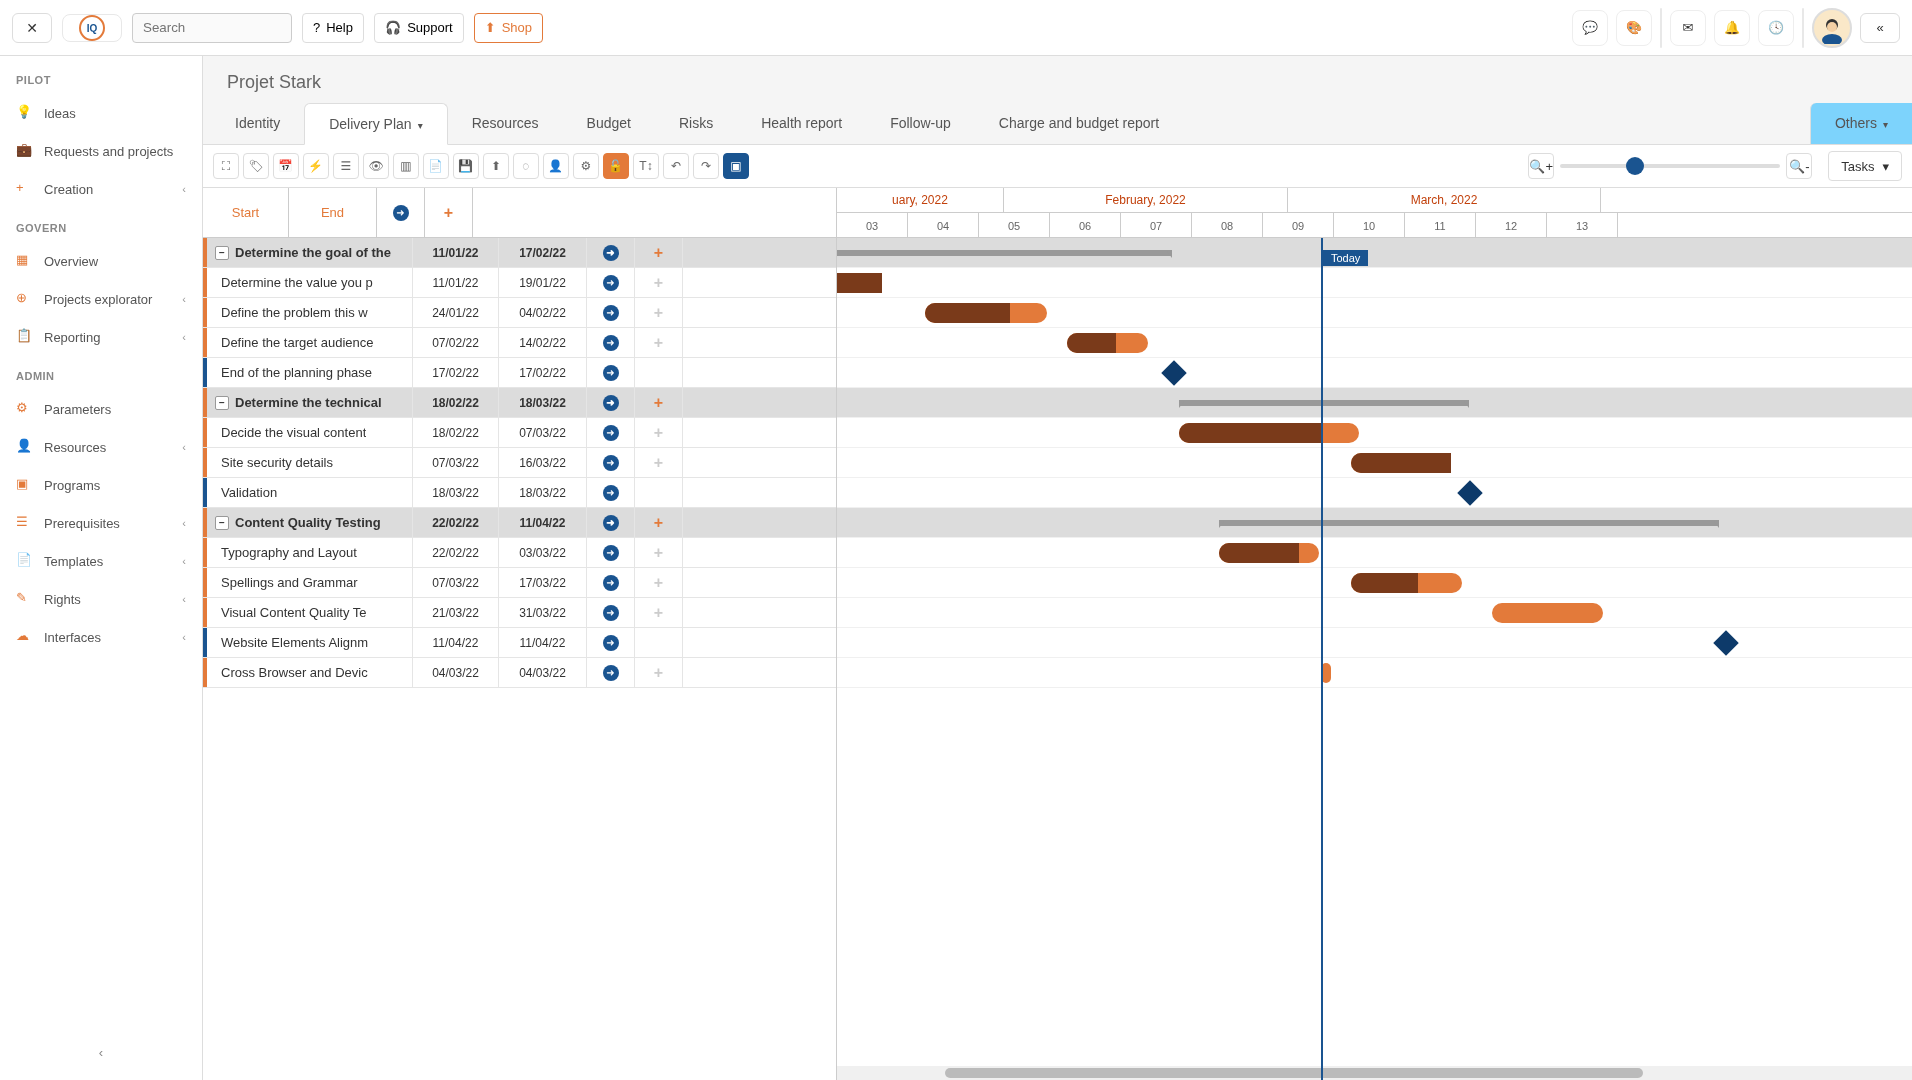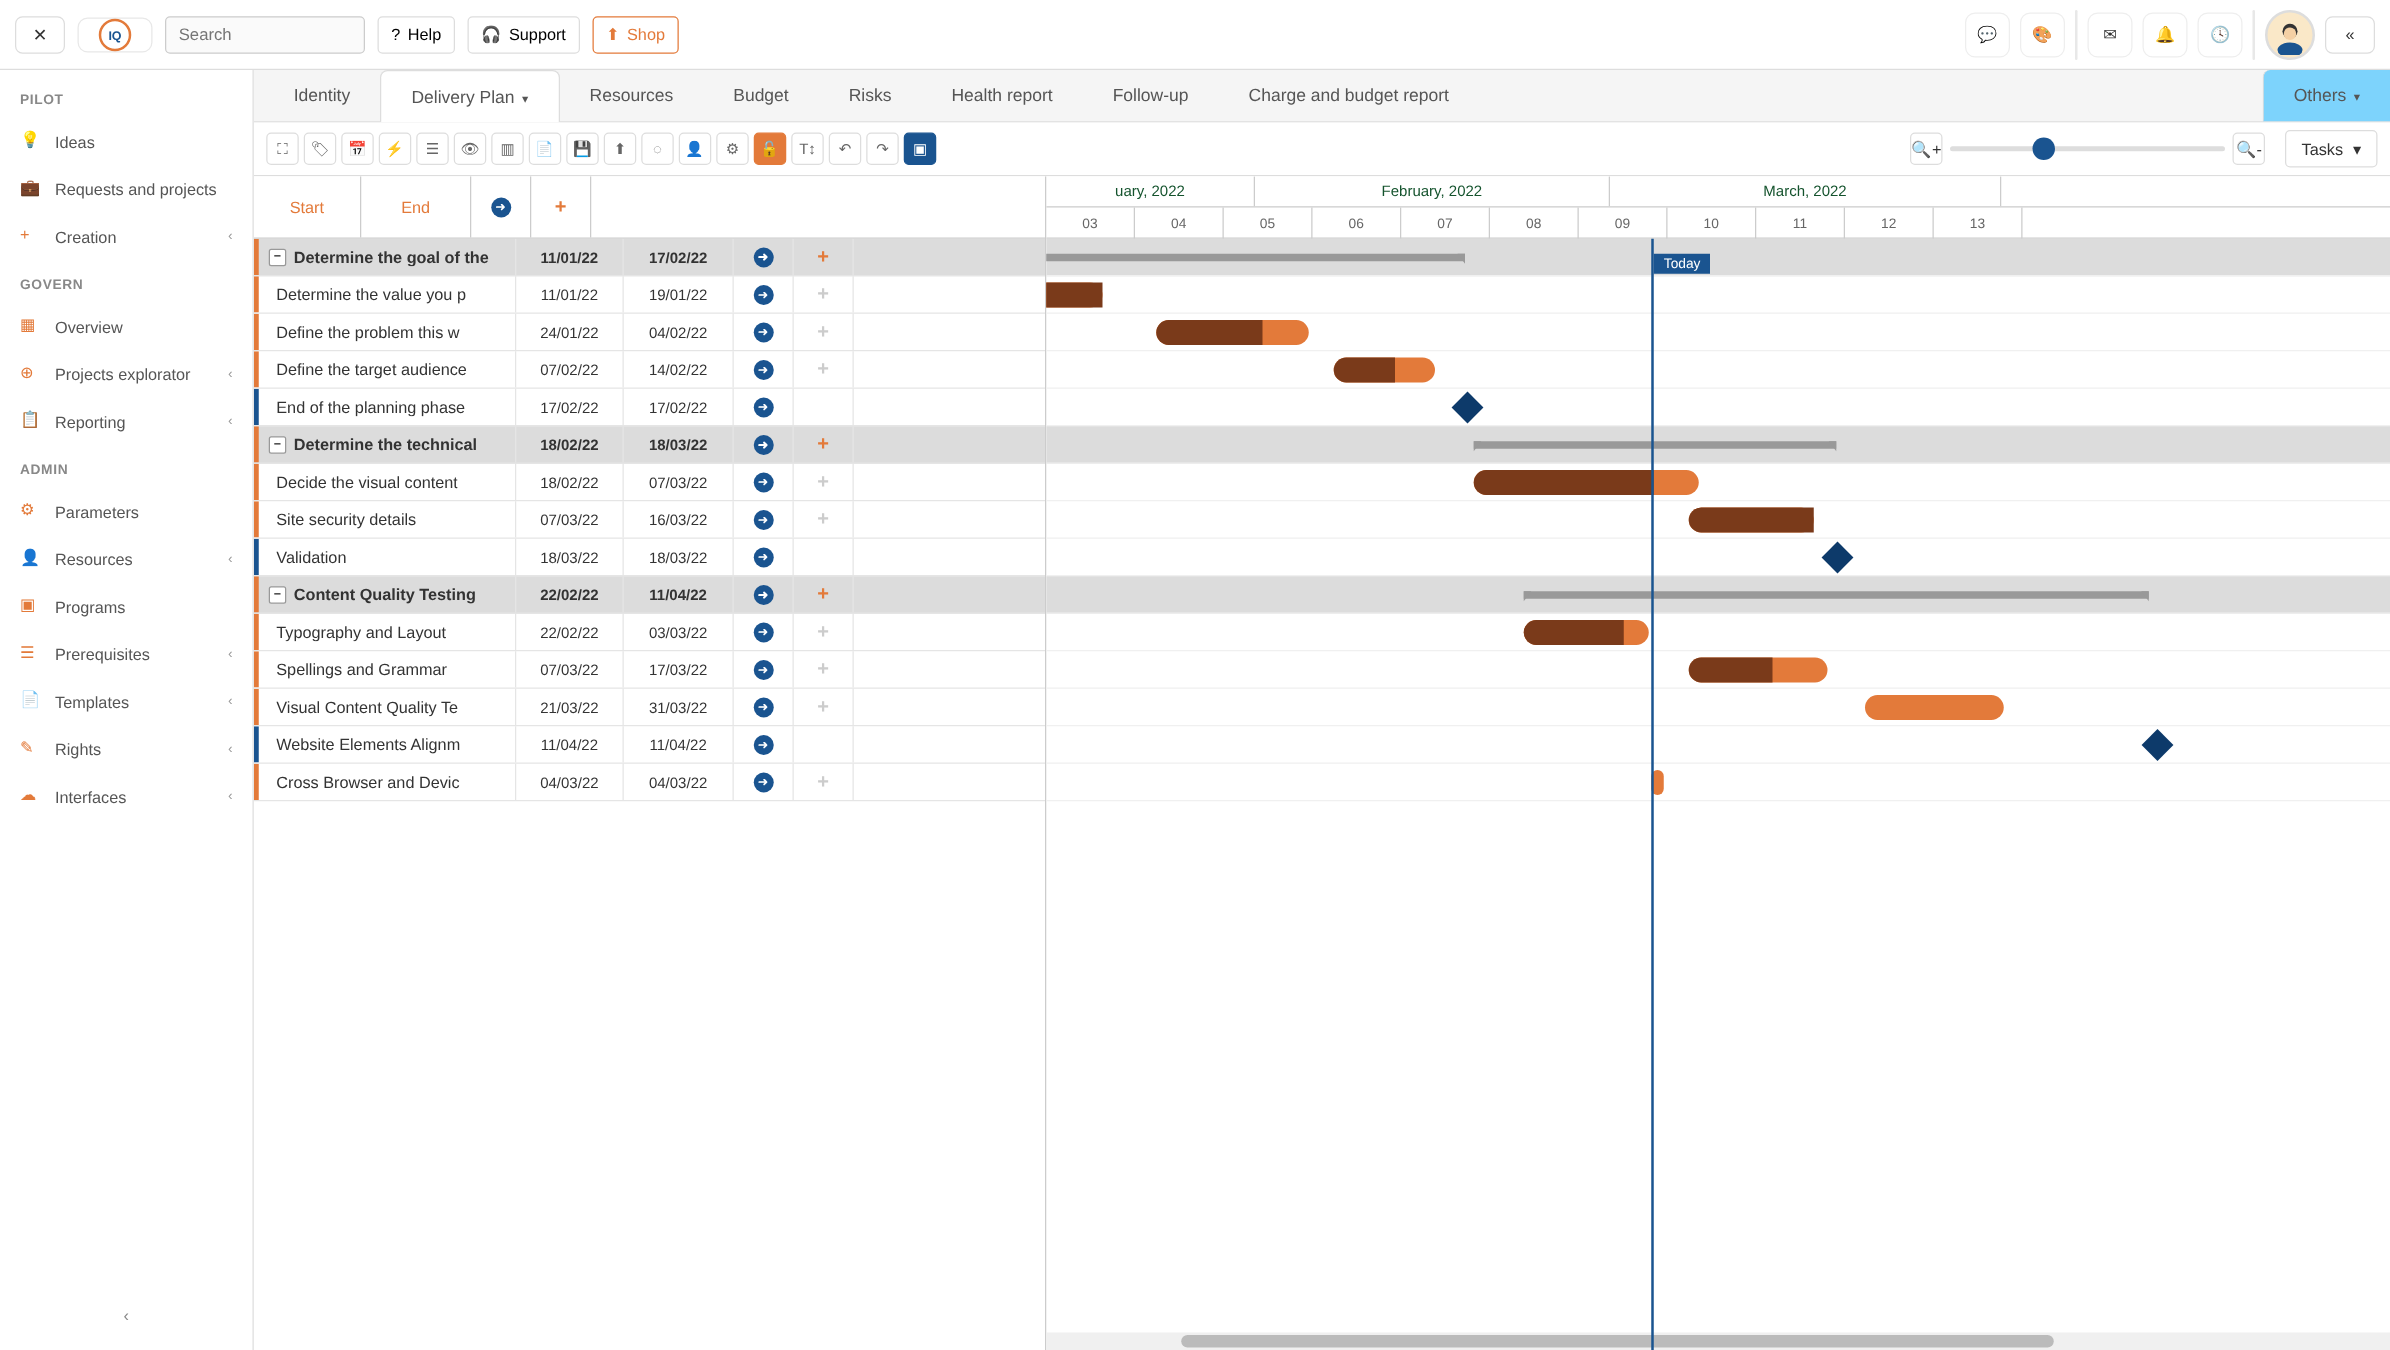--- a/index.html
+++ b/index.html
@@ -78,21 +78,21 @@
 .expand-ico { width: 14px; height: 14px; border: 1px solid #999; border-radius: 2px; display: inline-flex; align-items: center; justify-content: center; font-size: 10px; margin-right: 6px; background: #fff; cursor: pointer; margin-left: 6px; }
 .task-name { margin-left: 12px; font-size: 13px; overflow: hidden; text-overflow: ellipsis; }
 .gl-row.group .task-name { margin-left: 0; }
 .info-ico { width: 16px; height: 16px; background: #1a5490; color: #fff; border-radius: 50%; display: flex; align-items: center; justify-content: center; font-size: 10px; cursor: pointer; }
 .add-ico { width: 16px; height: 16px; color: #e37a3a; display: flex; align-items: center; justify-content: center; font-size: 16px; font-weight: bold; cursor: pointer; }
 .add-ico.dim { color: #ccc; }
 
 
 .gr-head { height: 50px; border-bottom: 1px solid #ccc; position: relative; }
 .gr-months { display: flex; height: 25px; border-bottom: 1px solid #ccc; }
-.gr-month { border-right: 1px solid #ccc; display: flex; align-items: center; justify-content: center; font-size: 12px; color: #14532d; }
+.gr-month { border-right: 1px solid #ccc; display: flex; align-items: center; justify-content: center; font-size: 12px; color: #c2410c; }
 .gr-days { display: flex; height: 25px; }
 .gr-day { width: 71px; border-right: 1px solid #ccc; display: flex; align-items: center; justify-content: center; font-size: 11px; color: #666; flex-shrink: 0; }
 
 .gr-body { position: relative; height: calc(100% - 50px); }
 .gr-row { height: 30px; border-bottom: 1px solid #f0f0f0; position: relative; }
 .gr-row.group { background: #dcdcdc; }
 .today-line { position: absolute; top: 0; bottom: 0; width: 2px; background: #1a5490; z-index: 5; }
 .today-label { position: absolute; top: 12px; background: #1a5490; color: #fff; padding: 2px 8px; font-size: 11px; z-index: 6; }
 
 .bar { position: absolute; height: 20px; top: 5px; border-radius: 10px; }
@@ -234,20 +234,21 @@
     <div class="sidebar-item">
         <span class="icon">☁</span>
         <span>Interfaces</span>
         <span class="chev">‹</span>
       </div>
 
     <div class="sidebar-collapse"><span>‹</span></div>
   </div>
 
   <div class="main">
+    <div class="page-title">Projet Stark</div>
 
     <div class="tabs">
       <div class="tab">Identity</div>
       <div class="tab active"><span>Delivery Plan</span><span class="caret">▾</span></div>
       <div class="tab">Resources</div>
       <div class="tab">Budget</div>
       <div class="tab">Risks</div>
       <div class="tab">Health report</div>
       <div class="tab">Follow-up</div>
       <div class="tab">Charge and budget report</div>

